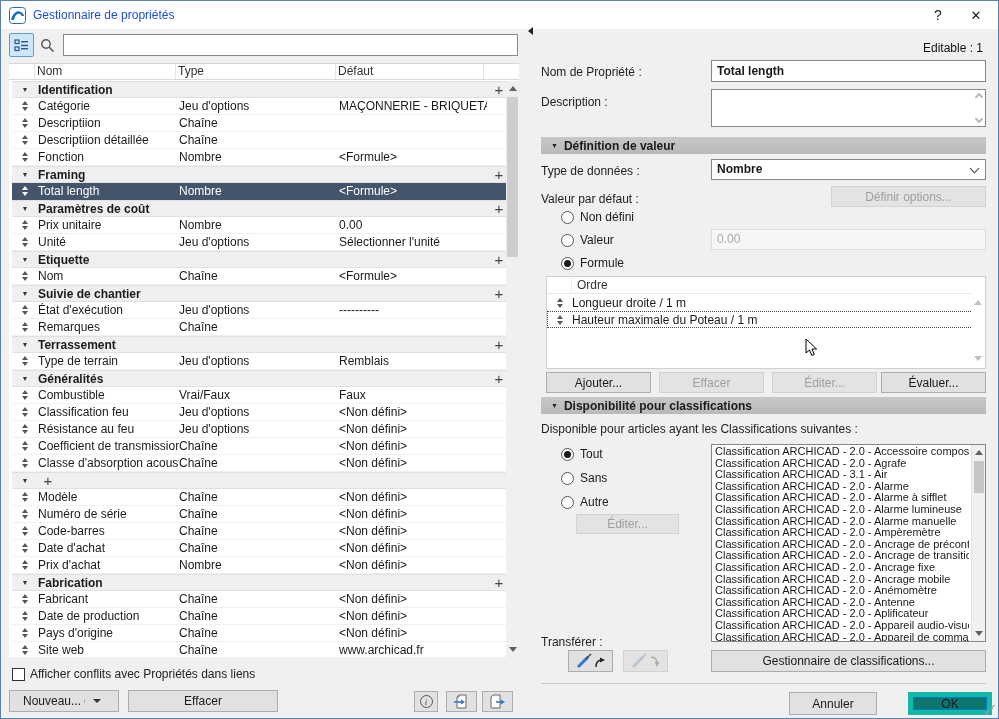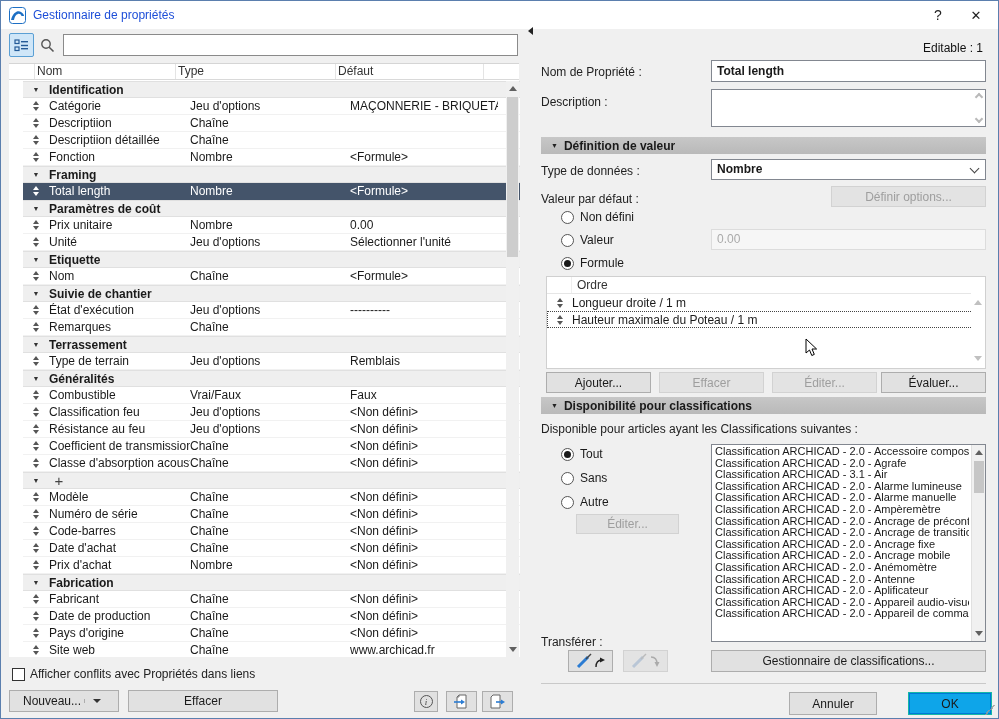--- a/index.html
+++ b/index.html
@@ -28,21 +28,21 @@
   .searchbox { width:455px; height:22px; background:#fff; border:1px solid #8a8a8a; margin-left:3px; font-size:12px; padding:0 4px; }
   
   .ptable { position:absolute; top:62px; left:8px; width:510px; height:594px; background:#fff; border-top:1px solid #d5d5d5; }
   .phead { display:flex; height:16px; border-bottom:1px solid #d9d9d9; background:#fff; color:#333; }
   .phead span { padding-left:2px; border-right:1px solid #e4e4e4; overflow:hidden; white-space:nowrap; }
   .ph-handle { width:26px; }
   .ph-name { width:141px; padding-left:0; }
   .ph-type { width:160px; }
   .ph-def { width:148px; }
   .ph-plus { width:21px; border-right:none !important; }
-  .rows { position:absolute; top:17px; left:14px; width:497px; height:576px; overflow:hidden; }
+  .rows { position:absolute; top:17px; left:3px; width:497px; height:576px; overflow:hidden; }
   .trow { display:flex; height:17px; align-items:center; white-space:nowrap; }
   .trow.item { background:#fff; border-bottom:1px solid #f1f1f1; }
   .trow.group { background:#efefef; border-top:1px solid #e0e0e0; border-bottom:1px solid #e0e0e0; font-weight:bold; }
   .trow.item.selected { background:#44546a; color:#fff; border-bottom:1px solid #44546a; }
   .handle { width:26px; display:flex; flex-direction:column; align-items:center; justify-content:center; line-height:0; }
   .au { width:0; height:0; border-left:3px solid transparent; border-right:3px solid transparent; border-bottom:4px solid #555; margin-bottom:2px; }
   .ad { width:0; height:0; border-left:3px solid transparent; border-right:3px solid transparent; border-top:4px solid #555; }
   .selected .au { border-bottom-color:#fff; } .selected .ad { border-top-color:#fff; }
   .cname { width:141px; overflow:hidden; } .ctype { width:160px; overflow:hidden; } .cdef { width:148px; overflow:hidden; }
   .cplus { width:21px; }
@@ -110,21 +110,21 @@
   .clist { position:absolute; left:710px; top:443px; width:275px; height:198px; background:#fff; border:1px solid #828790; font-size:11px; overflow:hidden; }
   .clist .citems { position:absolute; top:1px; left:3px; right:16px; }
   .clist .crow { height:11.6px; line-height:11.6px; white-space:nowrap; overflow:hidden; }
   .cscroll { position:absolute; top:0; right:0; width:14px; height:100%; background:#f0f0f0; border-left:1px solid #e0e0e0; }
   .cscroll .thumb { position:absolute; left:2px; width:10px; background:#c6c6c6; }
   .transferbtn { position:absolute; top:649px; width:45px; height:22px; }
   .tr1 { left:567px; } .tr2 { left:622px; }
   .mgrbtn { position:absolute; left:710px; top:649px; width:275px; height:22px; }
   .hr { position:absolute; left:540px; top:682px; width:445px; height:1px; background:#c9c9c9; }
   .cancelbtn { position:absolute; left:788px; top:691px; width:88px; height:23px; }
-  .okbtn { position:absolute; left:907px; top:691px; width:84px; height:23px; border:1px solid #14b8a6; box-shadow:0 0 0 1px #0078d7 inset; background:#0ea5e9; }
+  .okbtn { position:absolute; left:907px; top:691px; width:84px; height:23px; border:5px solid #14b8a6; box-shadow:0 0 0 1px #0078d7 inset; background:#0f766e; }
   .grip { position:absolute; right:3px; bottom:3px; width:10px; height:10px;
           background:
             linear-gradient(135deg, transparent 45%, #9a9a9a 45%, #9a9a9a 55%, transparent 55%) ;
           opacity:.8; }
   .cursor { position:absolute; left:801px; top:337px; pointer-events:none; }
 </style>
 </head>
 <body>
 
 <div class="dialog">
@@ -603,20 +603,22 @@
         <span>Autre</span>
       </div>
     </div>
   <div class="btn disabled edit2btn">Éditer...</div>
 
   <div class="clist">
     <div class="citems" id="class-items">
         <div class="crow">Classification ARCHICAD - 2.0 - Accessoire composé</div>
         <div class="crow">Classification ARCHICAD - 2.0 - Agrafe</div>
         <div class="crow">Classification ARCHICAD - 3.1 - Air</div>
+        <div class="crow">Classification ARCHICAD - 2.0 - Alarme</div>
+        <div class="crow">Classification ARCHICAD - 2.0 - Alarme à sifflet</div>
         <div class="crow">Classification ARCHICAD - 2.0 - Alarme lumineuse</div>
         <div class="crow">Classification ARCHICAD - 2.0 - Alarme manuelle</div>
         <div class="crow">Classification ARCHICAD - 2.0 - Ampèremètre</div>
         <div class="crow">Classification ARCHICAD - 2.0 - Ancrage de précontrainte</div>
         <div class="crow">Classification ARCHICAD - 2.0 - Ancrage de transition</div>
         <div class="crow">Classification ARCHICAD - 2.0 - Ancrage fixe</div>
         <div class="crow">Classification ARCHICAD - 2.0 - Ancrage mobile</div>
         <div class="crow">Classification ARCHICAD - 2.0 - Anémomètre</div>
         <div class="crow">Classification ARCHICAD - 2.0 - Antenne</div>
         <div class="crow">Classification ARCHICAD - 2.0 - Aplificateur</div>

